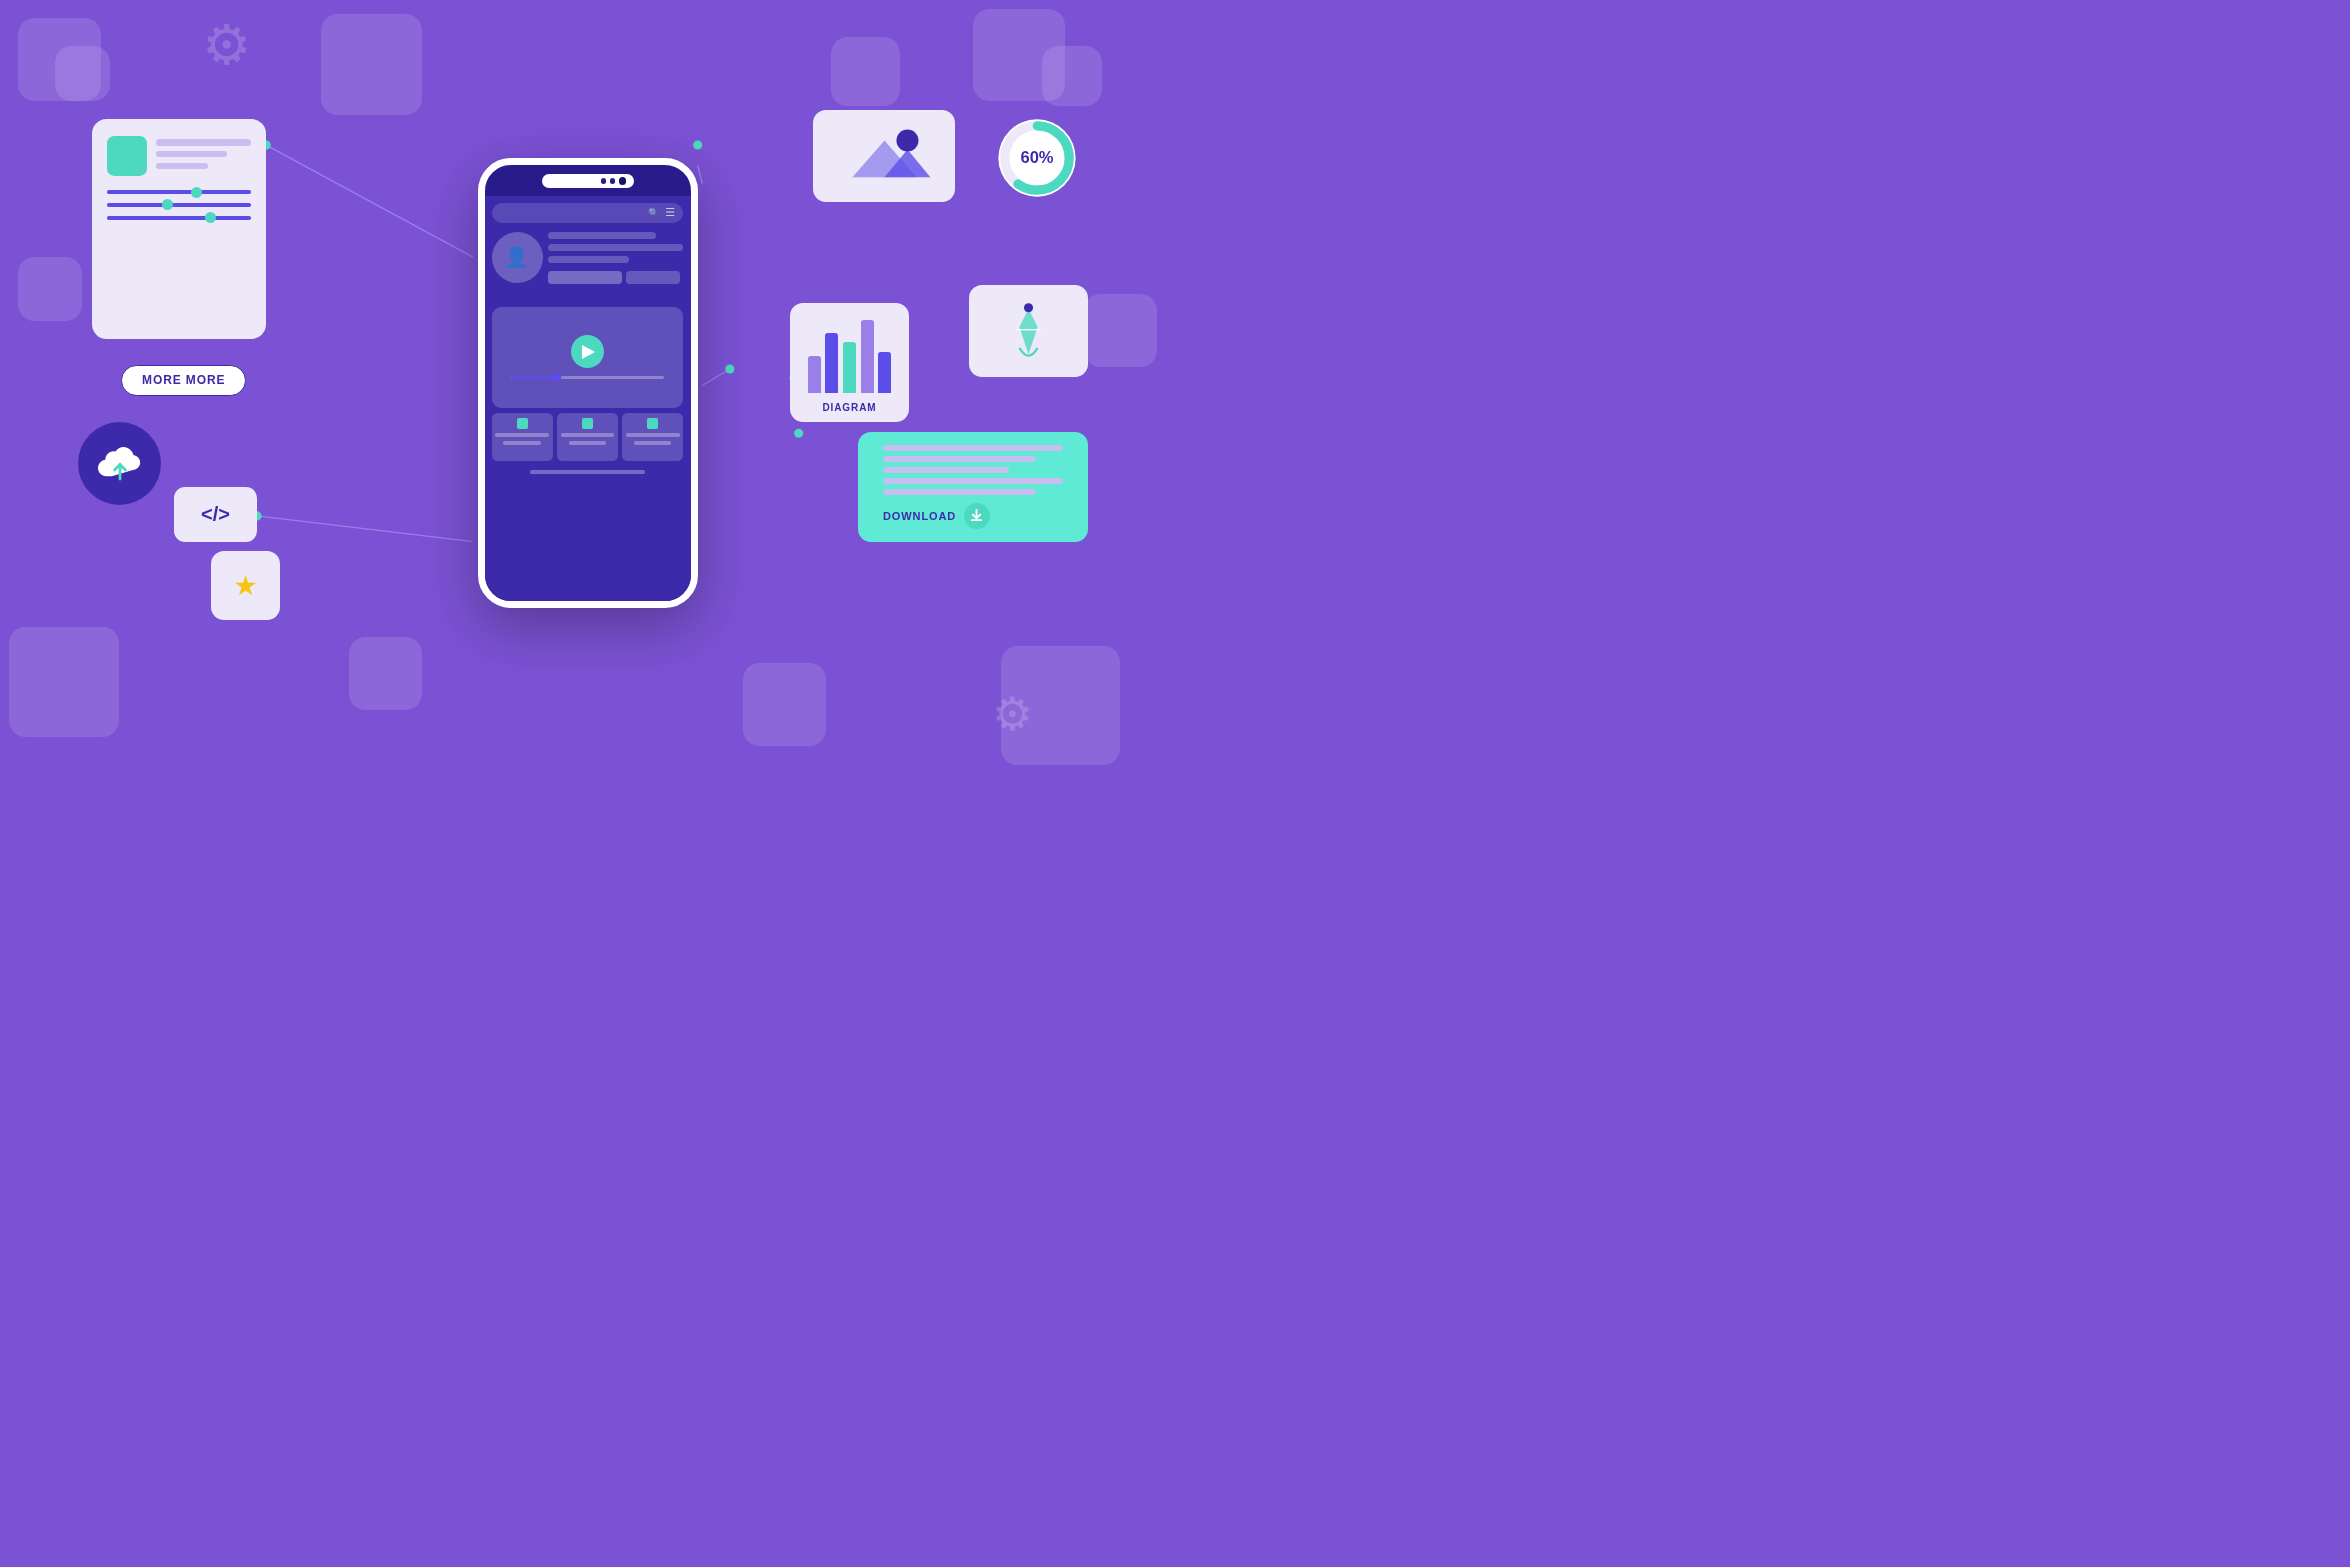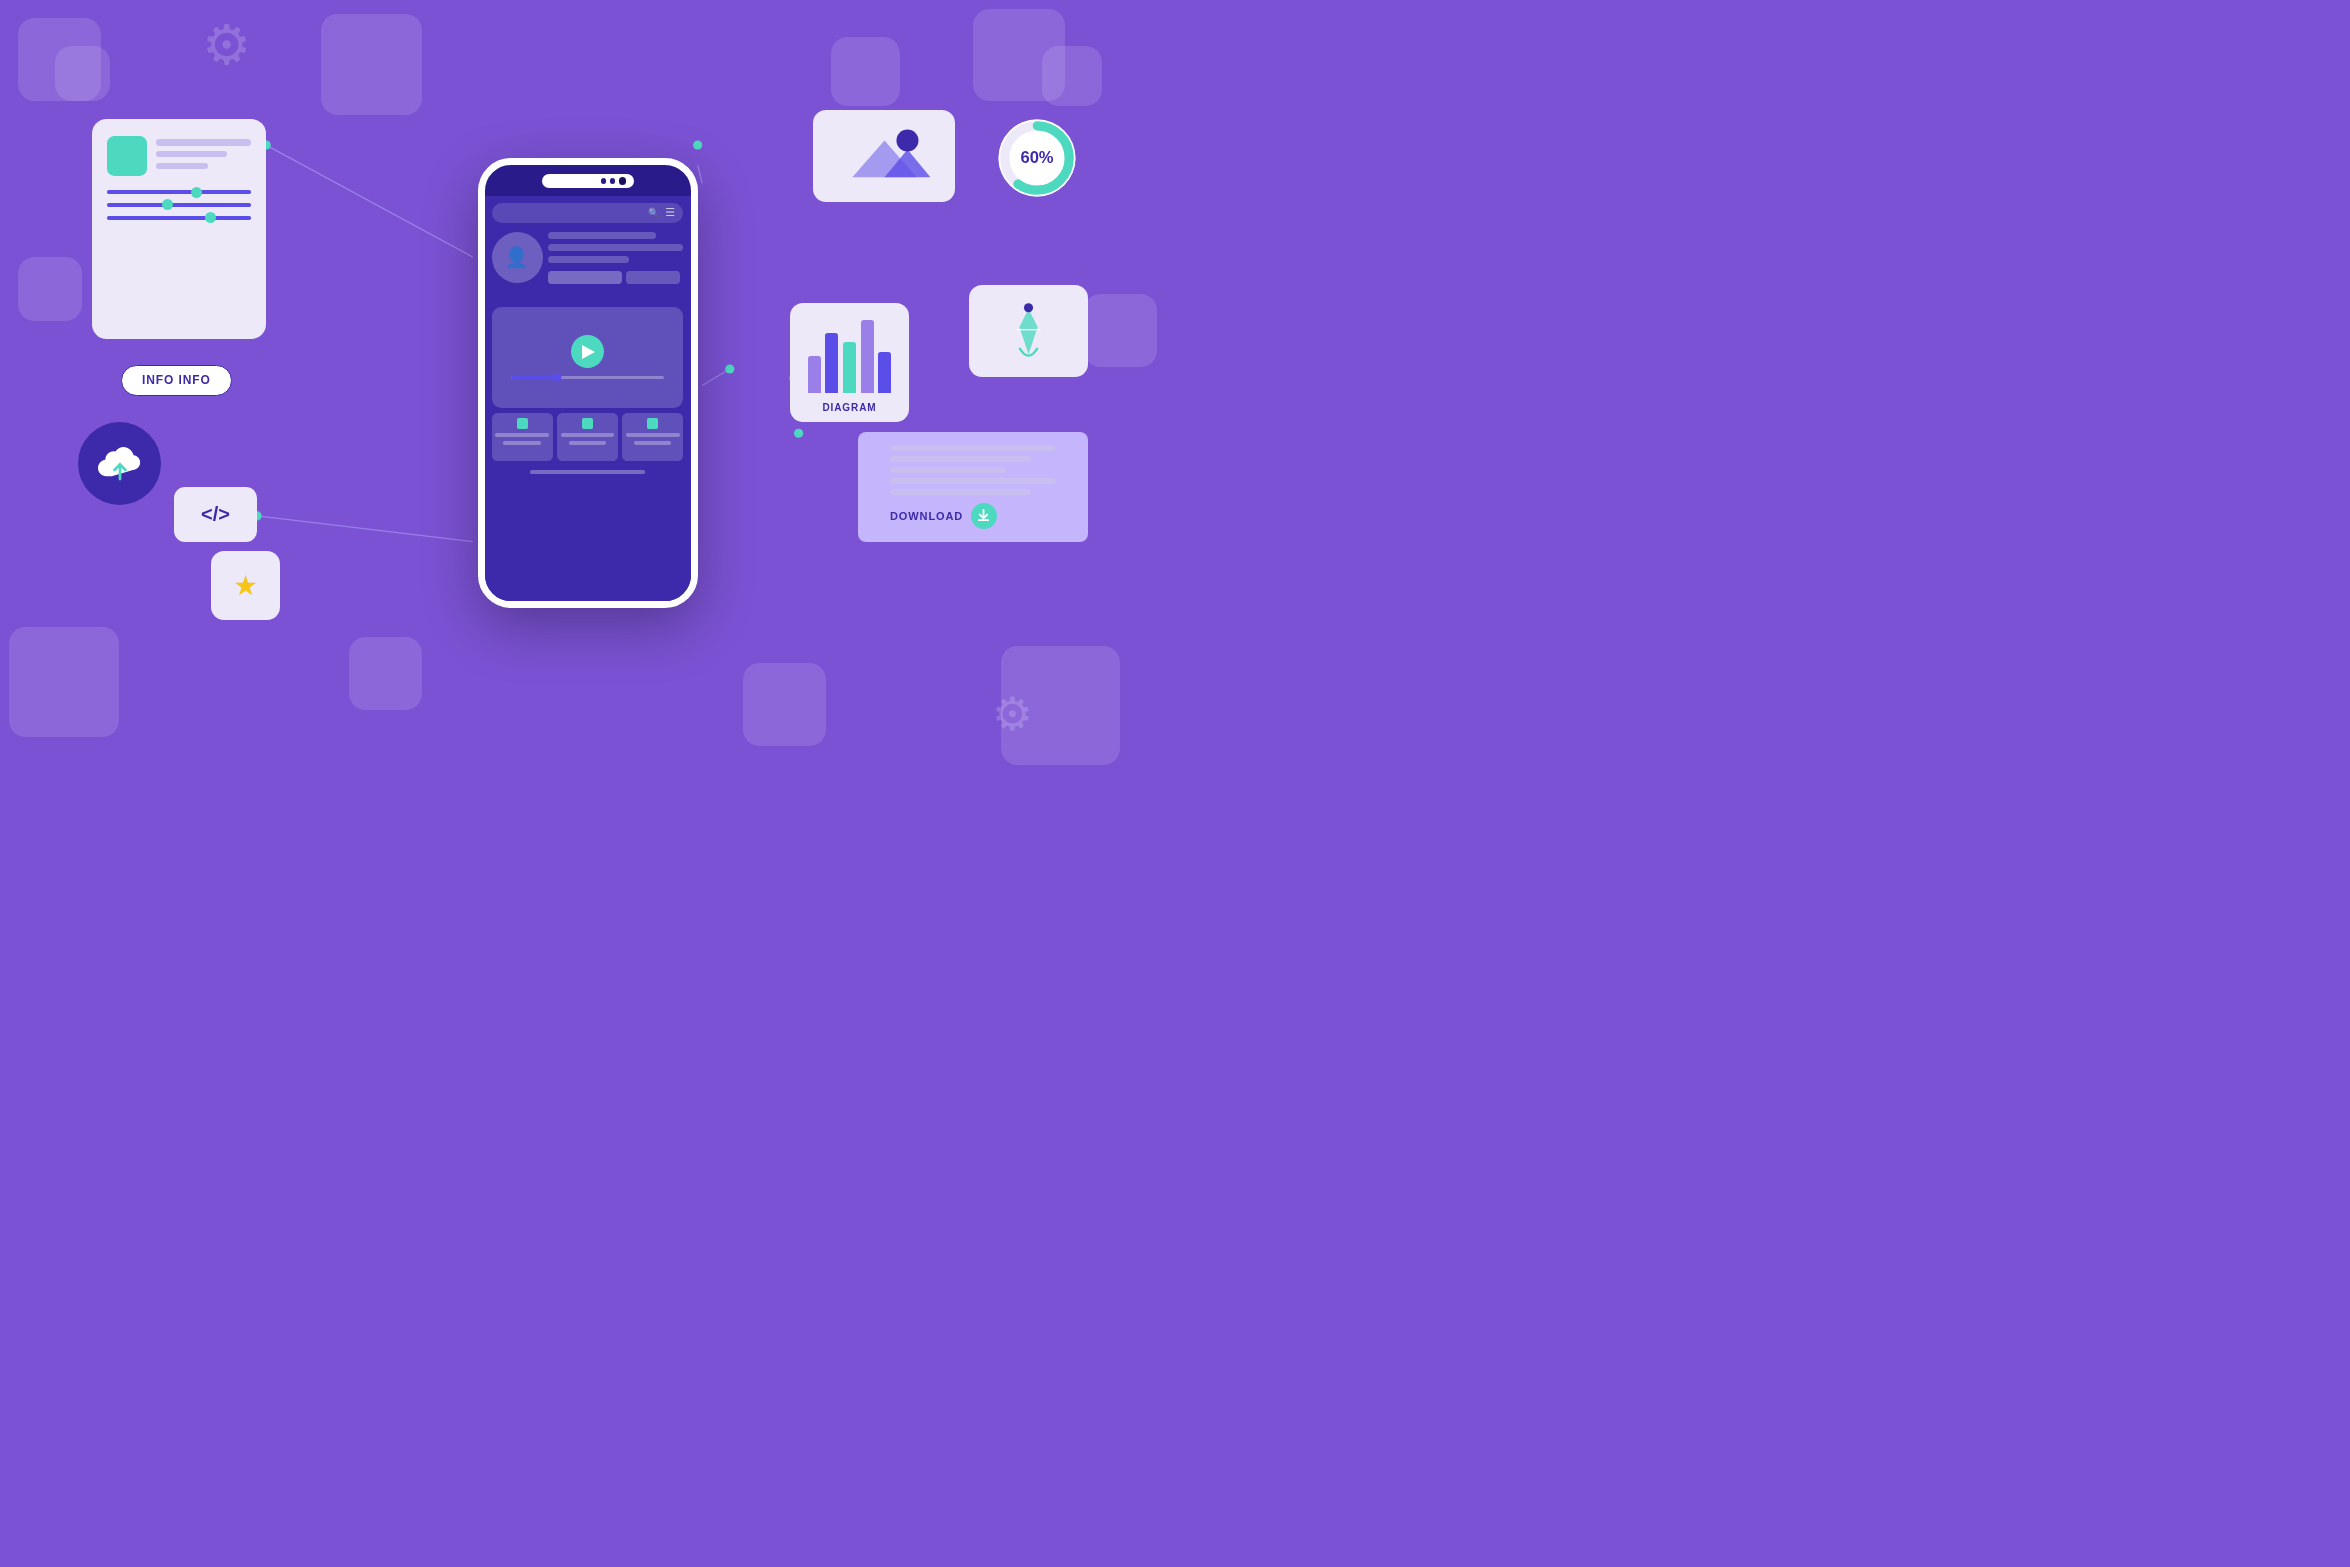--- a/index.html
+++ b/index.html
@@ -405,23 +405,23 @@
       justify-content: center;
       z-index: 5;
     }
 
     
     .download-card {
       position: absolute;
       right: 87px;
       top: 432px;
       width: 230px;
-      background: #c4b5fd;
-      border-radius: 8px;
-      padding: 13px 32px;
+      background: #5eead4;
+      border-radius: 13px;
+      padding: 13px 25px;
       z-index: 5;
       display: flex;
       flex-direction: column;
       gap: 7.3px;
     }
     .download-lines-group {
       display: flex;
       flex-direction: column;
       gap: 4.6px;
     }
@@ -523,21 +523,21 @@
     </div>
   </div>
 
   <div class="slider-row">
     <div class="slider-track">
       <div class="slider-handle" style="left:68%;"></div>
     </div>
   </div>
 </div>
 
-<button class="more-info-btn">INFO INFO</button>
+<button class="more-info-btn">MORE MORE</button>
 
 <div class="cloud-circle">
   <svg width="44" height="39" viewBox="0 0 48 42">
     <path d="M38 28c4.4 0 8-3.6 8-8 0-4.1-3.1-7.5-7.1-7.9C37.5 7 33.1 3 28 3c-3.8 0-7.1 2-9 5-.7-.2-1.3-.3-2-.3C12.1 7.7 8 11.8 8 17c0 0-.1 0-.1 0C3.5 17.7 0 21.4 0 26c0 5 4 9 9 9h6" stroke="none" fill="white"></path>
     <polyline points="18,28 24,22 30,28" stroke="#4DD9C0" stroke-width="3" fill="none" stroke-linecap="round"></polyline>
     <line x1="24" y1="22" x2="24" y2="38" stroke="#4DD9C0" stroke-width="3" stroke-linecap="round"></line>
   </svg>
 </div>
 
 <div class="code-tag">

